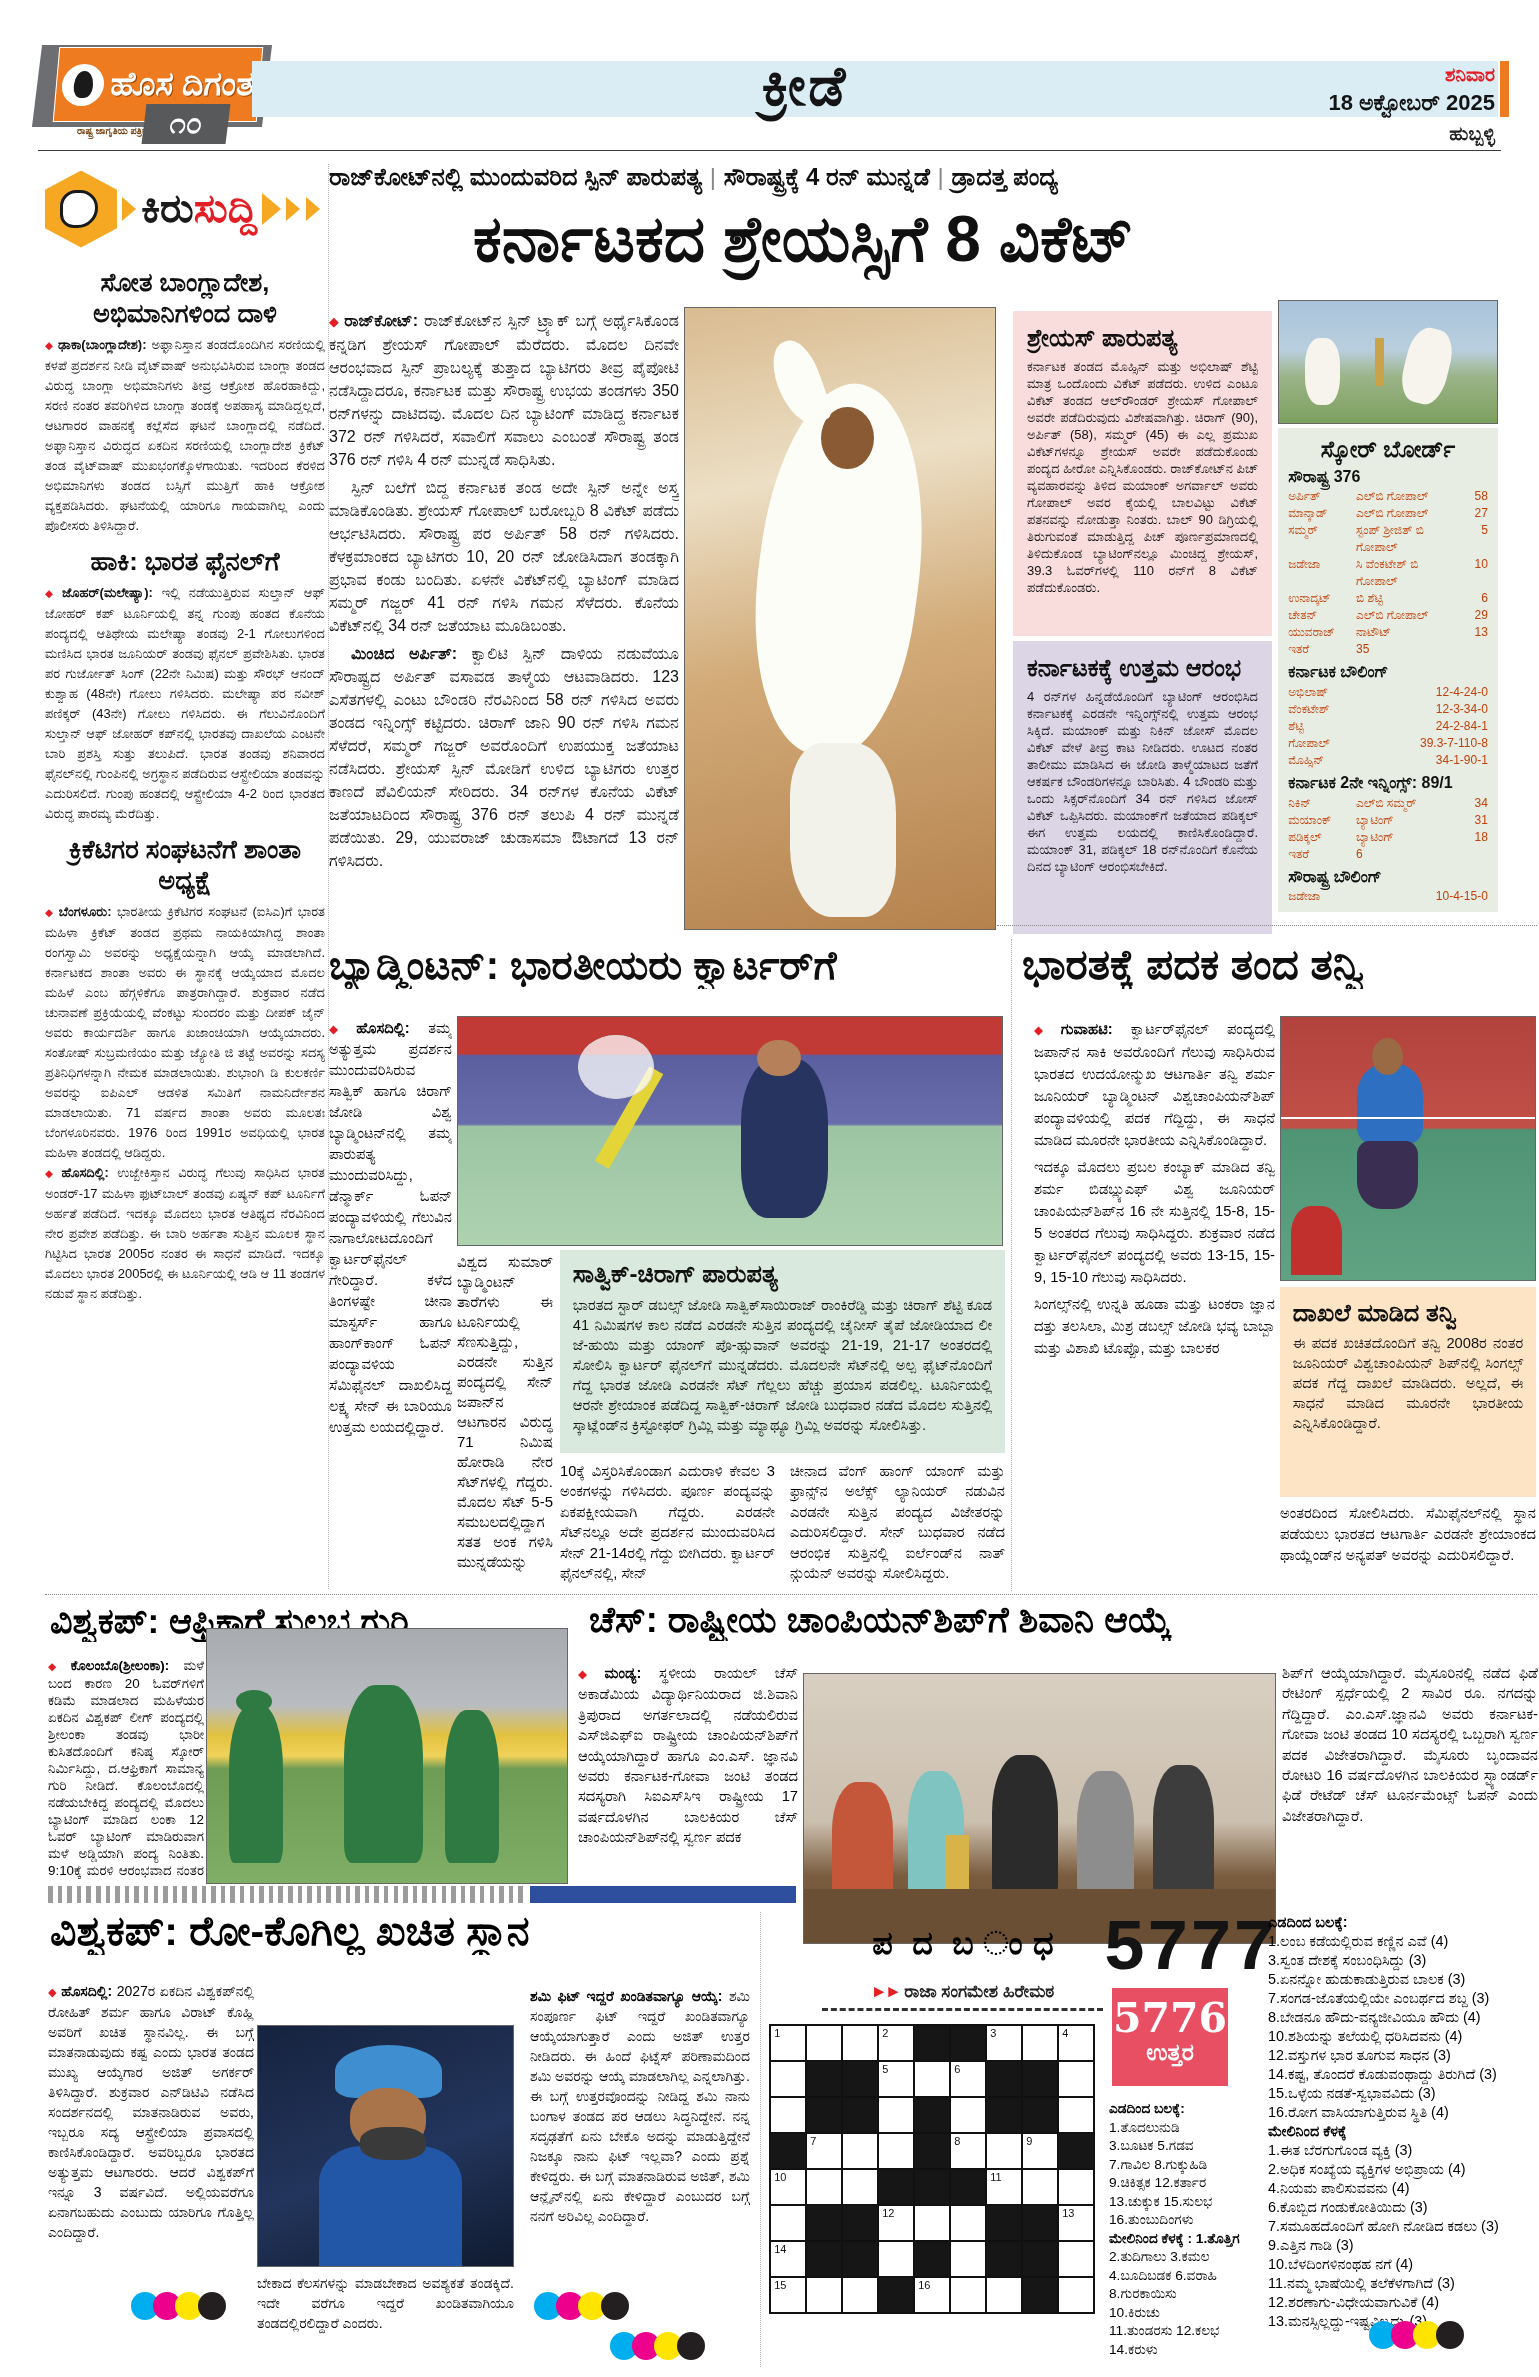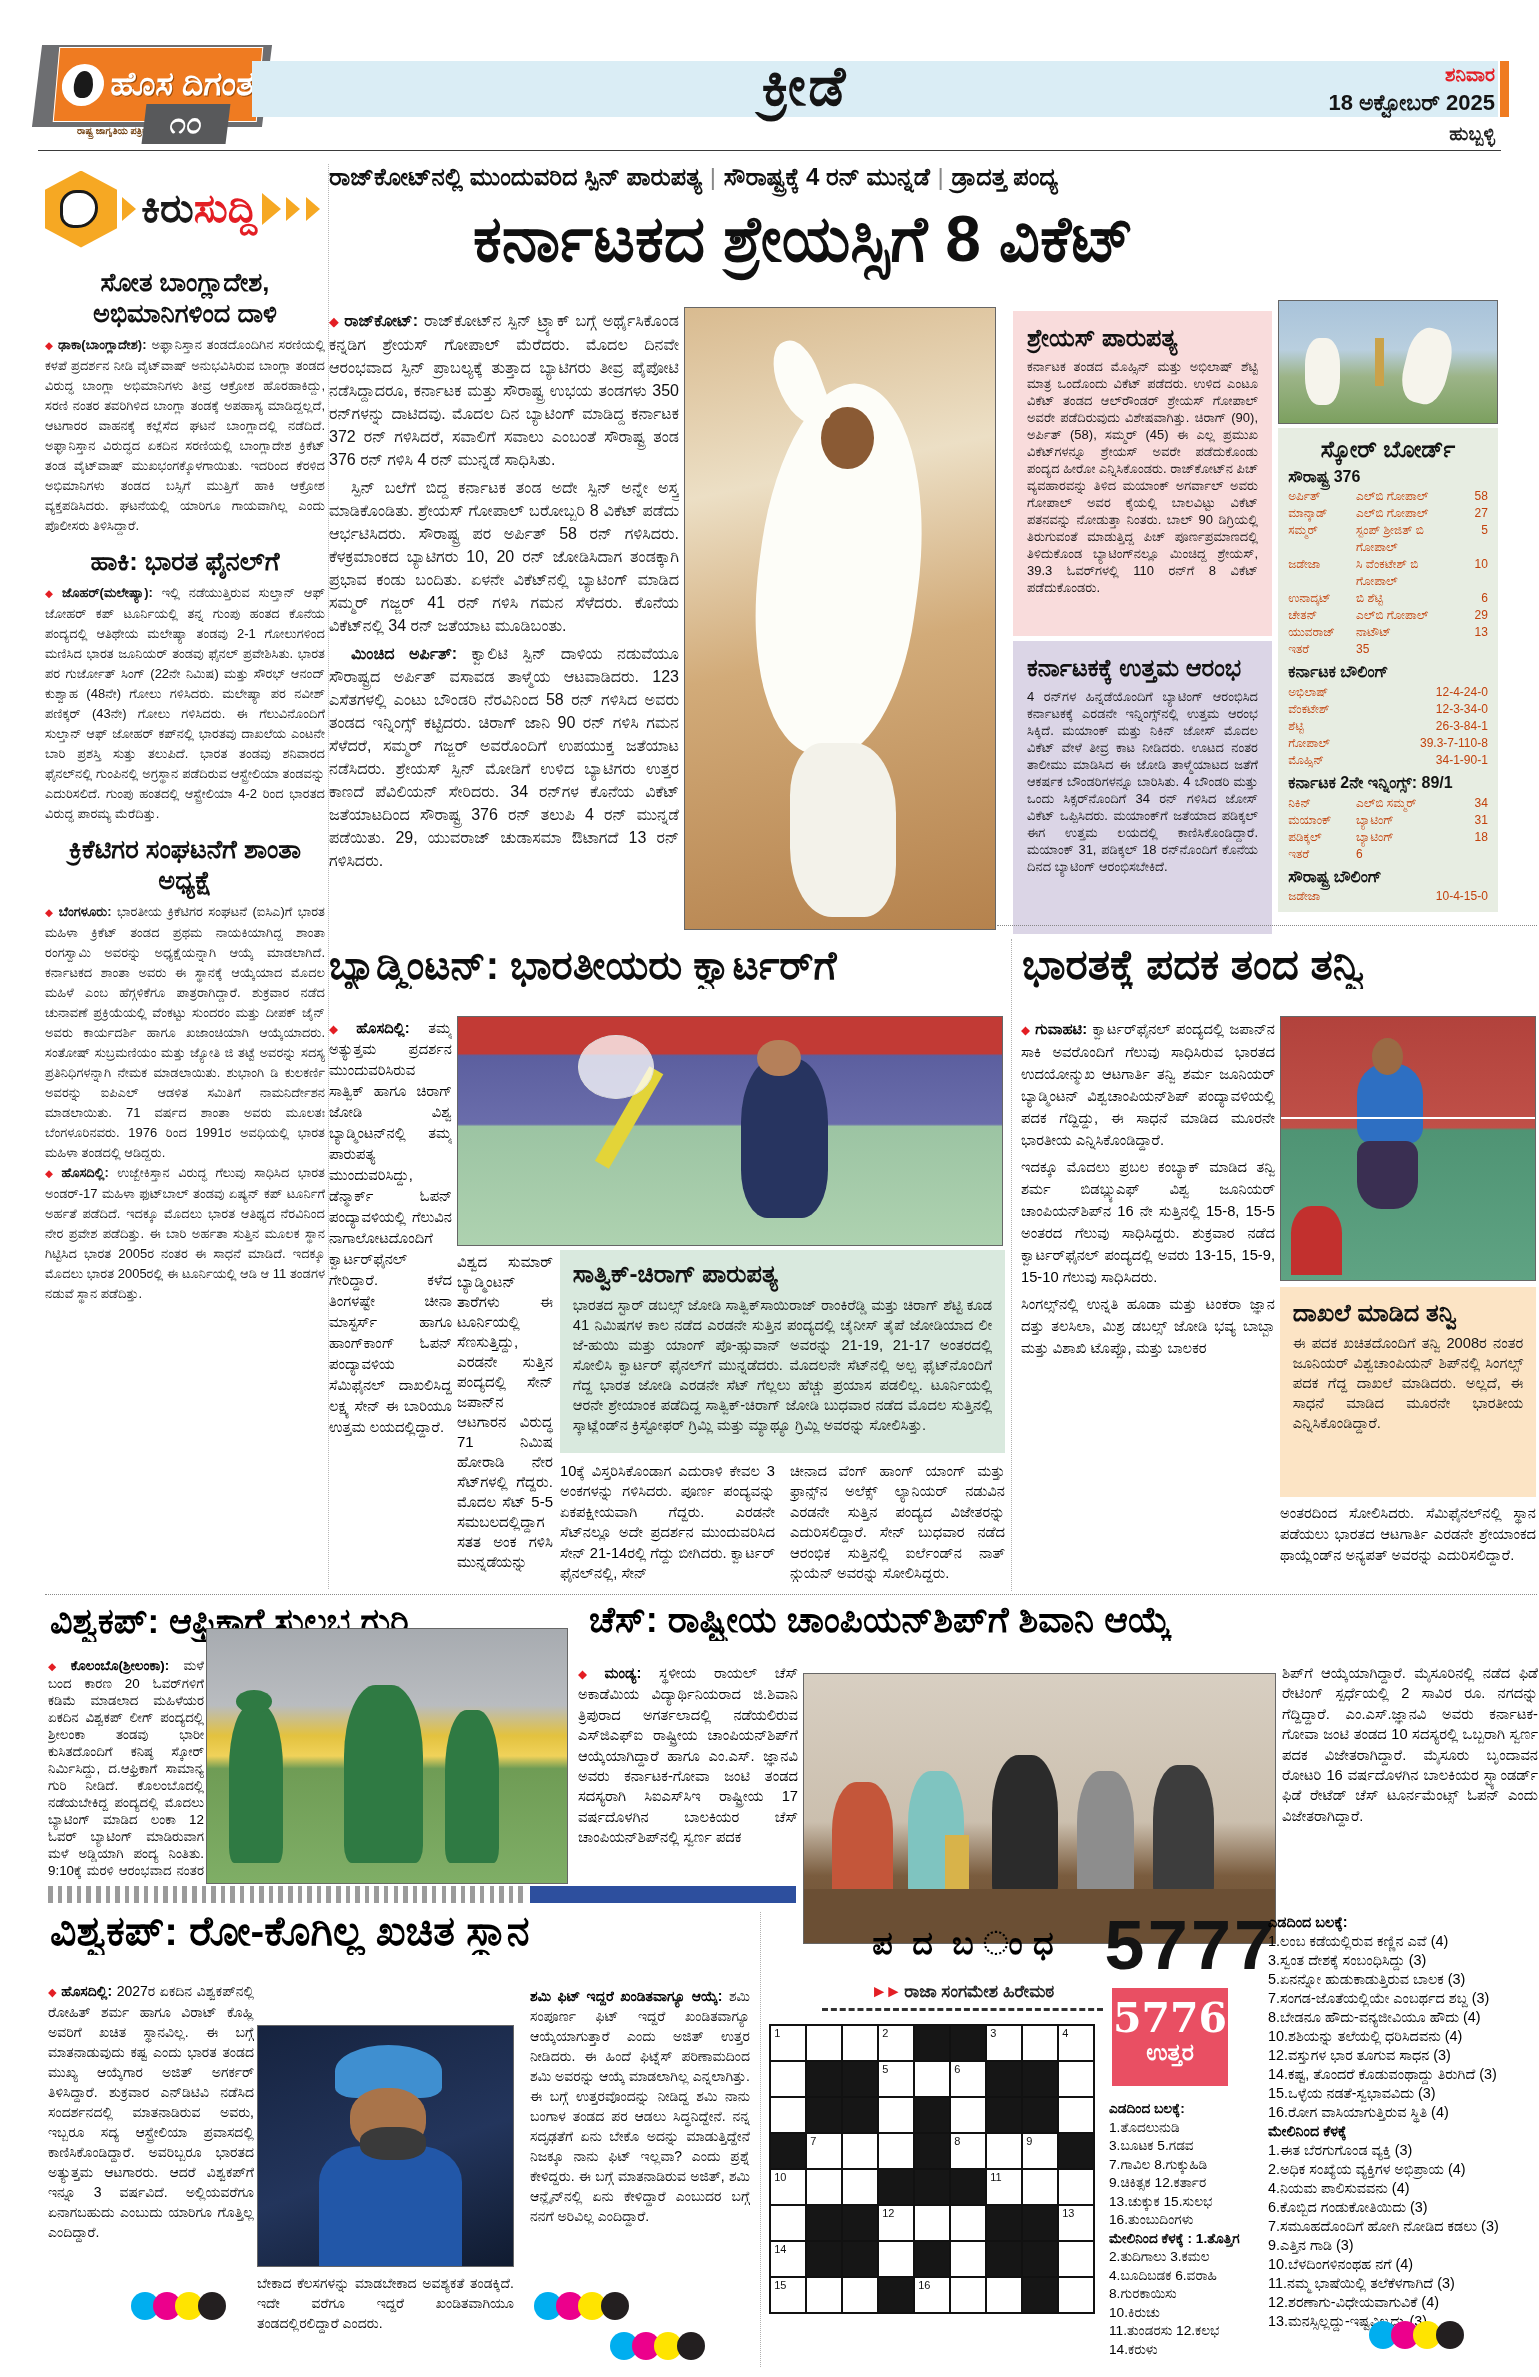--- a/index.html
+++ b/index.html
@@ -90,21 +90,21 @@
   .bad-col1 { left:329px; top:1018px; width:123px; height:574px; font-size:14.7px; line-height:21px; }
   .bad-col2 { left:457px; top:1252px; width:96px; height:340px; font-size:15px; line-height:20px; }
   .green-box { left:560px; top:1250px; width:445px; height:203px; background:#d9e9de; padding:10.2px 12.8px; overflow:hidden; }
   .bad-col3 { left:560px; top:1461px; width:215px; height:132px; font-size:14.7px; line-height:20.4px; }
   .bad-col4 { left:790px; top:1461px; width:215px; height:132px; font-size:14.7px; line-height:20.4px; }
   .vsep-bt { left:1011px; top:939px; height:652px; border-left:1.3px dotted #b0b0b0; }
 
   
   .tanvi-head { left:1022px; top:941px; width:516px; font-size:42px; font-weight:bold; color:#0f0f0f; white-space:nowrap; overflow:hidden; }
   .tanvi-col1 { left:1021px; top:1018px; width:254px; height:574px; font-size:14.7px; line-height:22px; }
-  .tanvi-col1 p { margin-bottom:5.1px; }
+  .tanvi-col1 p { margin-bottom:5.1px;margin-left:13px; }
   .orange-box { left:1280px; top:1287px; width:256px; height:210px; background:#fce4c5; padding:11.5px 12.8px; overflow:hidden; }
   .tanvi-cont { left:1280px; top:1503px; width:256px; height:89px; font-size:14.7px; line-height:21px; }
 
   
   .africa-head { left:50px; top:1601px; width:521px; font-size:35px; font-weight:bold; white-space:nowrap; overflow:hidden; }
   .africa-col { left:48px; top:1657px; width:156px; height:226px; font-size:13.4px; line-height:17px; }
   .chess-head { left:578px; top:1599px; width:960px; font-size:36px; font-weight:bold; white-space:nowrap; overflow:hidden;margin-left:11px; }
   .chess-col1 { left:578px; top:1663px; width:220px; height:284px; font-size:14.7px; line-height:20.4px; }
   .chess-col2 { left:1282px; top:1663px; width:256px; height:284px; font-size:14.7px; line-height:20.4px; }
 
@@ -287,21 +287,21 @@
     <div class="sb-row b">
           <span class="n">ಅಭಿಲಾಷ್</span>
           <span class="r">12-4-24-0</span>
         </div>
         <div class="sb-row b">
           <span class="n">ವೆಂಕಟೇಶ್</span>
           <span class="r">12-3-34-0</span>
         </div>
         <div class="sb-row b">
           <span class="n">ಶೆಟ್ಟಿ</span>
-          <span class="r">26-3-84-1</span>
+          <span class="r">24-2-84-1</span>
         </div>
         <div class="sb-row b">
           <span class="n">ಗೋಪಾಲ್</span>
           <span class="r">39.3-7-110-8</span>
         </div>
         <div class="sb-row b">
           <span class="n">ಮೊಹ್ಸಿನ್</span>
           <span class="r">34-1-90-1</span>
         </div>
       </div>

